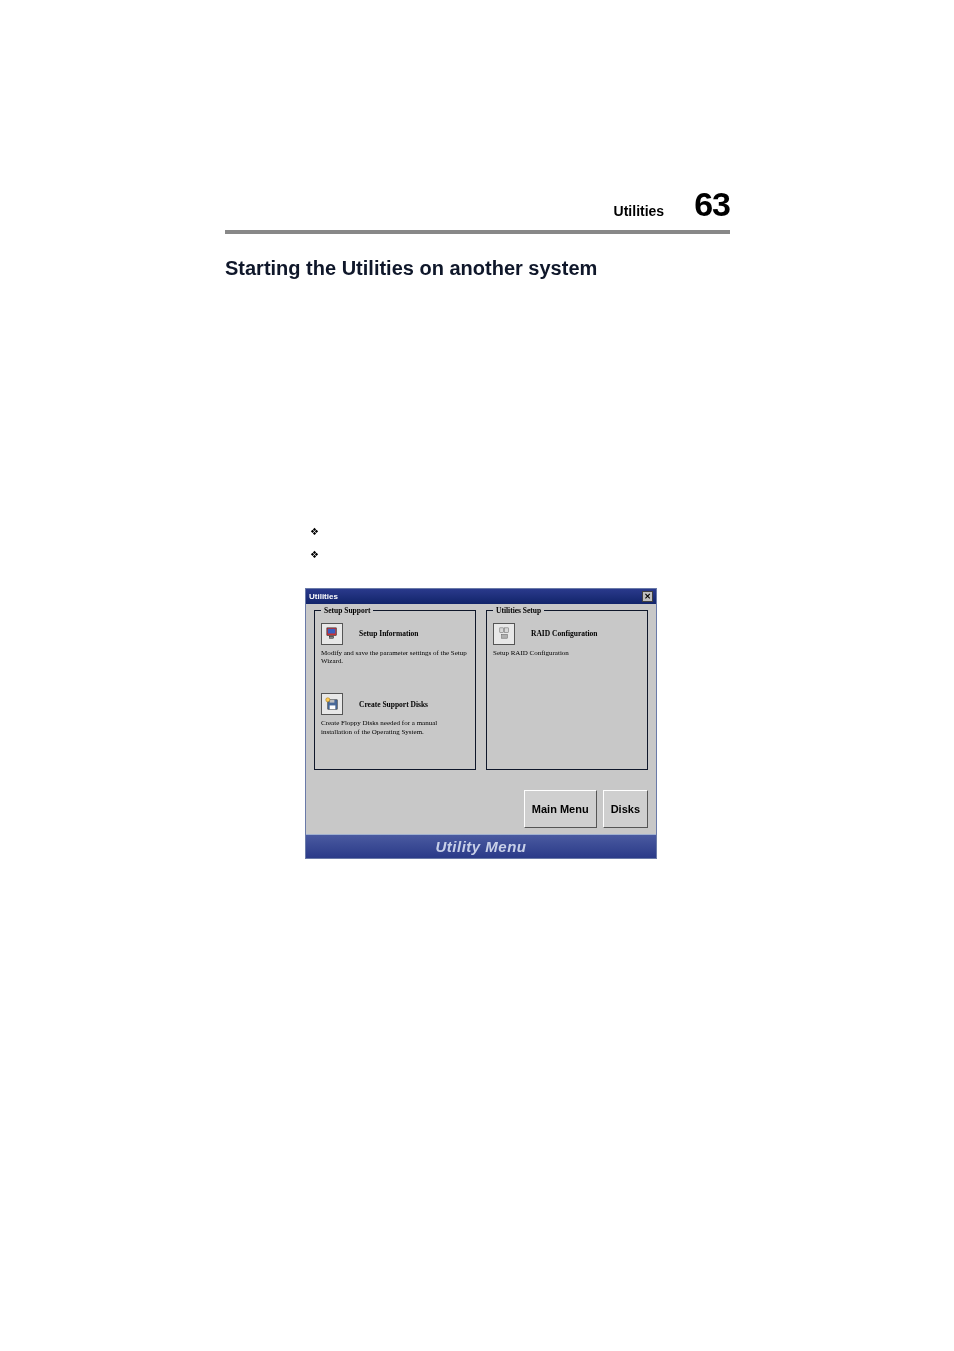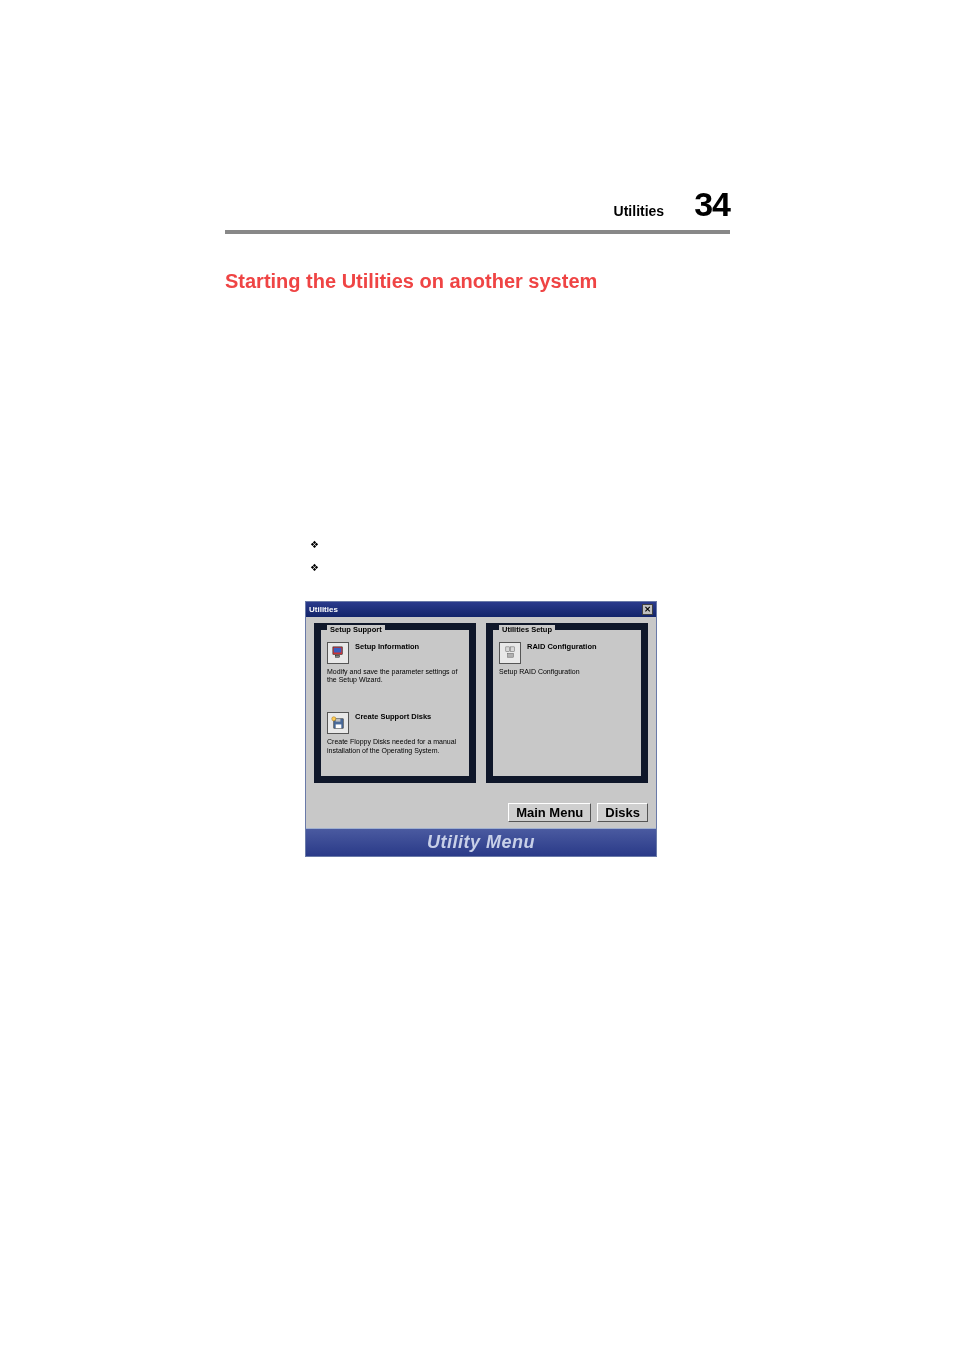--- a/index.html
+++ b/index.html
@@ -35,22 +35,22 @@
     letter-spacing: -1px;
   }
   .hr-thick {
     height: 4px;
     background: #888;
     margin-top: 2px;
   }
   .heading {
     font-size: 20px;
     font-weight: bold;
-    color: #ef4444;
-    margin-top: 36px;
+    color: #0f172a;
+    margin-top: 23px;
   }
   .bullets-block {
     margin-top: 240px;
     margin-left: 85px;
   }
   .bullet-item {
     font-size: 12px;
     color: #000;
     line-height: 1.9;
   }
@@ -90,39 +90,41 @@
     line-height: 9px;
     text-align: center;
     font-weight: bold;
   }
   .dialog-body {
     display: flex;
     padding: 6px 8px 18px 8px;
     gap: 10px;
   }
   .group {
-    border: 7px solid #0f172a;
+    border: 1px solid #0f172a;
     padding: 6px 6px 10px 6px;
     position: relative;
     flex: 1;
+    font-family: Liberation Serif, serif;
   }
   .group-left { min-height: 160px; }
   .group-right { min-height: 160px; }
   .group-legend {
     position: absolute;
     top: -5px;
     left: 6px;
     background: #c8c8c8;
     padding: 0 3px;
     font-weight: bold;
     font-size: 7.5px;
   }
   .icon-block {
     display: flex;
-    gap: 6px;
+    align-items: center;
+    gap: 16px;
     margin-top: 6px;
   }
   .icon-square {
     width: 22px;
     height: 22px;
     background: #e8e8e8;
     border: 1px solid #555;
     display: flex;
     align-items: center;
     justify-content: center;
@@ -142,45 +144,45 @@
     justify-content: flex-end;
     gap: 6px;
     padding: 2px 8px 6px 8px;
   }
   .btn {
     background: #cfcfcf;
     border-top: 1px solid #fff;
     border-left: 1px solid #fff;
     border-right: 1px solid #555;
     border-bottom: 1px solid #555;
-    padding: 1px 7px;
-    font-size: 13px;
+    padding: 12px 7px;
+    font-size: 11px;
     font-weight: bold;
   }
   .footer-bar {
     background: linear-gradient(#4a5aa0, #2a3a88);
     text-align: center;
     padding: 3px 0;
     color: #c8d0e8;
     font-style: italic;
     font-weight: bold;
-    font-size: 18px;
+    font-size: 15px;
     letter-spacing: 0.5px;
     border-top: 1px solid #a0b0d0;
   }
   .gap-block { margin-top: 28px; }
 </style>
 </head>
 <body>
 
 <div class="page-wrap">
 
   <div class="header-row">
     <span class="section-name">Utilities</span>
-    <span class="page-num">34</span>
+    <span class="page-num">63</span>
   </div>
   <div class="hr-thick"></div>
 
   <h2 class="heading">Starting the Utilities on another system</h2>
 
   <div class="bullets-block">
     <div class="bullet-item">
       <span class="bullet-glyph">❖</span><span></span>
     </div>
     <div class="bullet-item">

